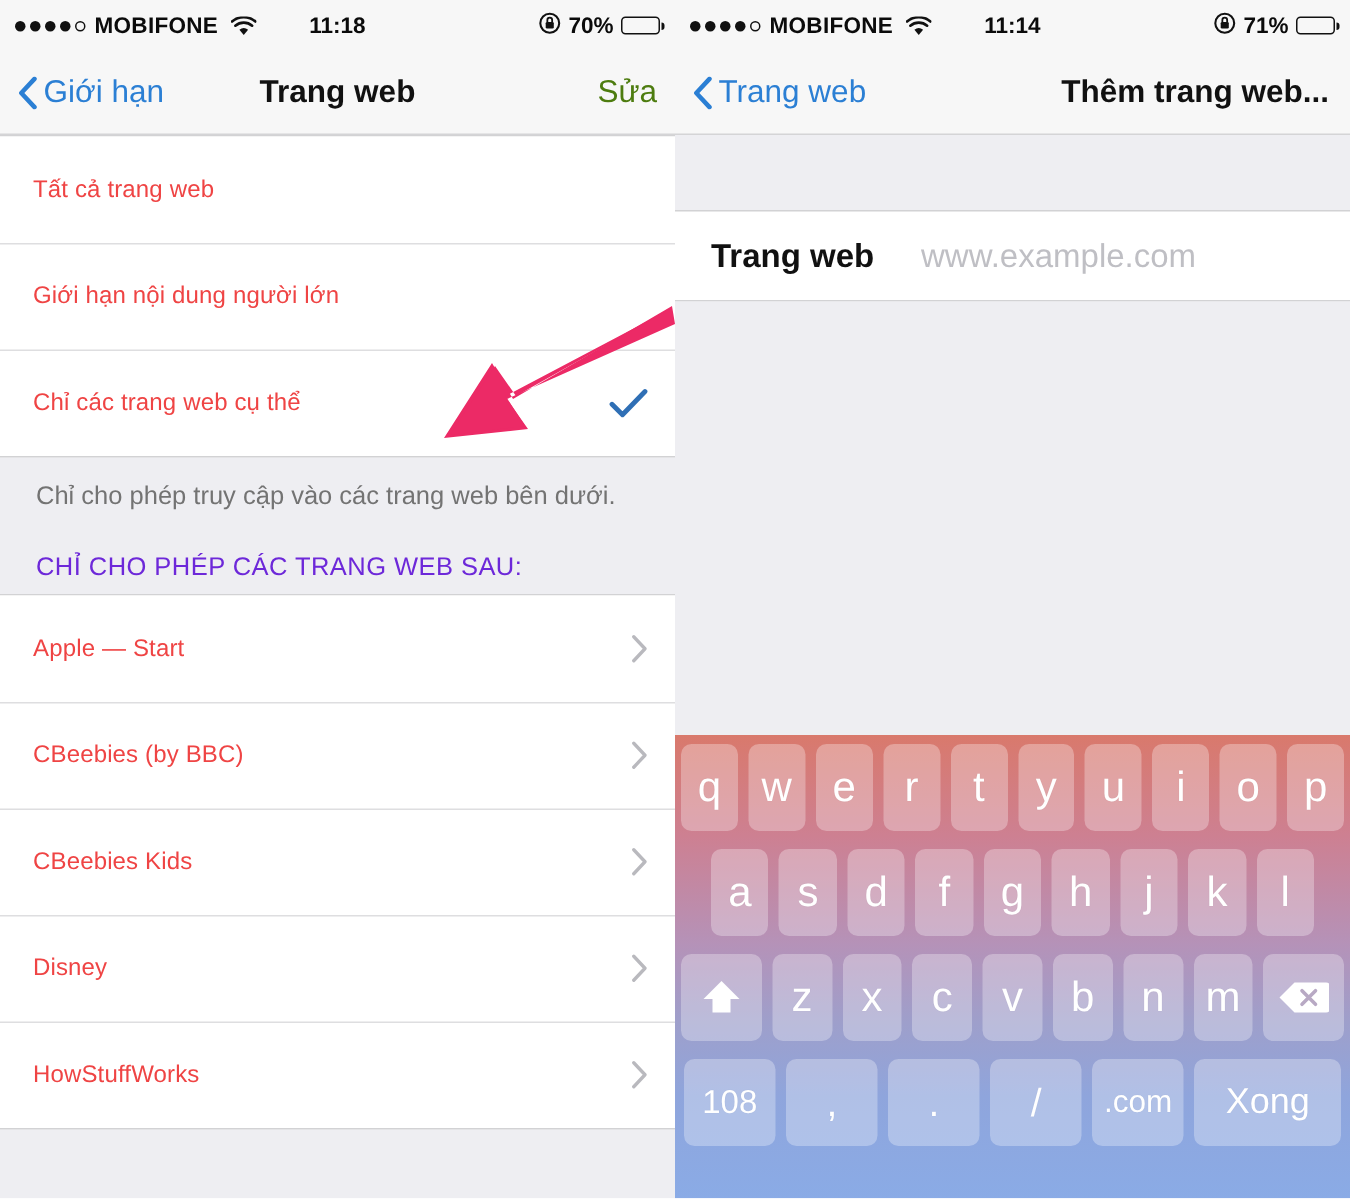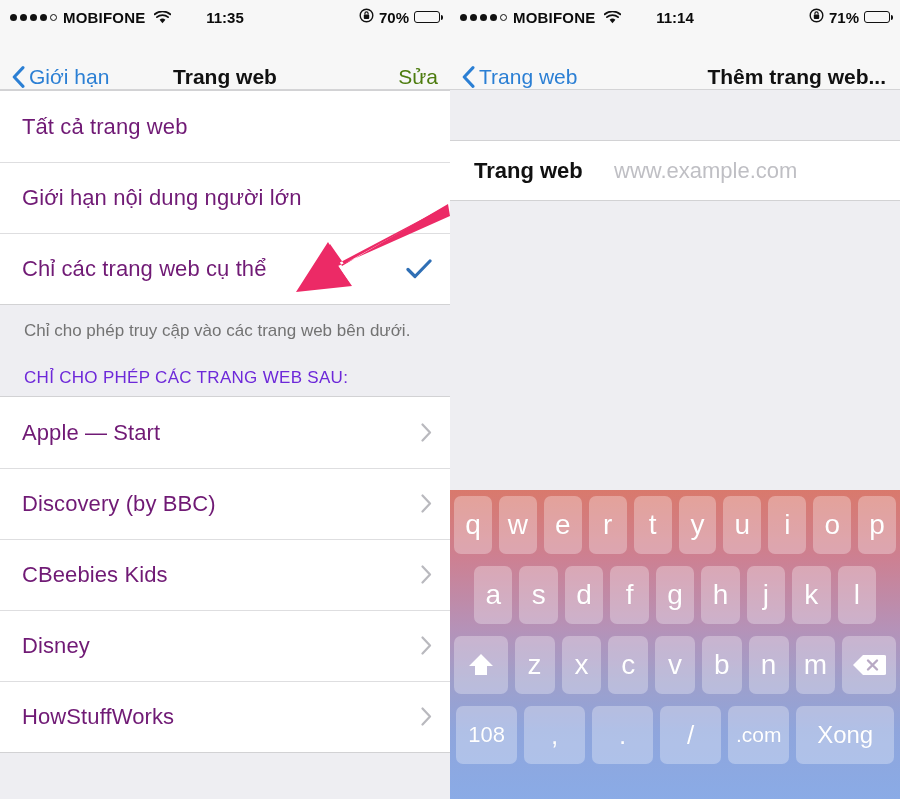--- a/index.html
+++ b/index.html
@@ -104,21 +104,21 @@
     background: #111;
     border-radius: 1px;
   }
 
   
   .navbar {
     position: relative;
     height: 56px;
     background: #f7f7f7;
     display: flex;
-    align-items: flex-end;
+    align-items: center;
     padding: 0 12px;
     box-sizing: border-box;
     border-bottom: 1px solid #d4d4d6;
   }
   .nav-back {
     display: flex;
     align-items: center;
     gap: 4px;
     color: #2b7fd4;
     font-size: 21px;
@@ -174,22 +174,22 @@
     cursor: pointer;
   }
   .row + .row::before {
     content: "";
     position: absolute;
     left: 0; right: 0; top: 0;
     height: 1px;
     background: #dedee0;
   }
   .row-label {
-    font-size: 22px;
-    color: #701a75;
+    font-size: 16px;
+    color: #ef4444;
     letter-spacing: .1px;
   }
   .row-check {
     margin-left: auto;
     display: flex;
     align-items: center;
   }
   .row-chevron {
     margin-left: auto;
     display: flex;
@@ -316,21 +316,21 @@
         </div>
         <span class="carrier">MOBIFONE</span>
         <span class="wifi">
           <svg width="17" height="13" viewBox="0 0 17 13">
             <path d="M8.5 12.3 L5.6 8.8 a4.6 4.6 0 0 1 5.8 0 Z" fill="#111"></path>
             <path d="M2.9 6.1 a8.6 8.6 0 0 1 11.2 0" stroke="#111" stroke-width="1.8" fill="none" stroke-linecap="round"></path>
             <path d="M0.7 3.3 a12 12 0 0 1 15.6 0" stroke="#111" stroke-width="1.8" fill="none" stroke-linecap="round"></path>
           </svg>
         </span>
       </div>
-      <div class="sb-center">11:35</div>
+      <div class="sb-center">11:18</div>
       <div class="sb-right">
         <span>
           <svg width="15" height="15" viewBox="0 0 15 15">
             <circle cx="7.5" cy="7.5" r="6.3" fill="none" stroke="#111" stroke-width="1.4"></circle>
             <rect x="4.8" y="6.6" width="5.4" height="4.4" rx="0.9" fill="#111"></rect>
             <path d="M5.9 6.6 v-1.2 a1.6 1.6 0 0 1 3.2 0 v1.2" fill="none" stroke="#111" stroke-width="1.2"></path>
           </svg>
         </span>
         <span>70%</span>
         <span class="battery">
@@ -375,21 +375,21 @@
       <div class="group">
         <div class="row">
           <span class="row-label">Apple — Start</span>
           <span class="row-chevron">
             <svg width="11" height="19" viewBox="0 0 11 19">
                 <path d="M1.5 1.5 L9 9.5 L1.5 17.5" fill="none" stroke="#b9b9be" stroke-width="2.2" stroke-linecap="round" stroke-linejoin="round"></path>
               </svg>
           </span>
         </div>
         <div class="row">
-          <span class="row-label">Discovery (by BBC)</span>
+          <span class="row-label">CBeebies (by BBC)</span>
           <span class="row-chevron">
             <svg width="11" height="19" viewBox="0 0 11 19">
                 <path d="M1.5 1.5 L9 9.5 L1.5 17.5" fill="none" stroke="#b9b9be" stroke-width="2.2" stroke-linecap="round" stroke-linejoin="round"></path>
               </svg>
           </span>
         </div>
         <div class="row">
           <span class="row-label">CBeebies Kids</span>
           <span class="row-chevron">
             <svg width="11" height="19" viewBox="0 0 11 19">

